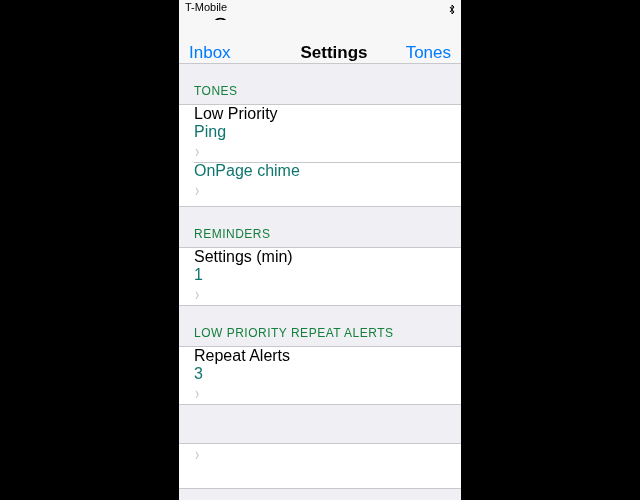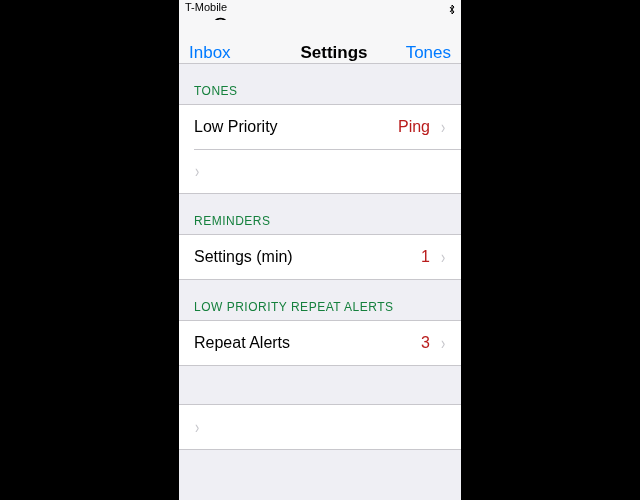--- a/index.html
+++ b/index.html
@@ -59,31 +59,32 @@
     text-transform: uppercase;
   }
   .group {
     background: #fff;
     border-top: 1px solid #c8c7cc;
     border-bottom: 1px solid #c8c7cc;
   }
   .row {
     min-height: 44px;
     display: flex;
-    align-items: center;
+    align-items: flex-start;
     padding: 0 15px;
     position: relative;
+    flex-direction: column;
   }
   .row + .row::before {
     content: "";
     position: absolute; left: 15px; right: 0; top: 0;
     height: 1px; background: #c8c7cc;
   }
   .row .label { flex: 1; font-size: 16px; color: #000; }
-  .row .value { font-size: 16px; color: #b91c1c; margin-right: 10px; }
+  .row .value { font-size: 16px; color: #0f766e; margin-right: 10px; }
   .chev {
     color: #c7c7cc;
     font-size: 18px;
     font-weight: 300;
     display: inline-block;
     transform: scaleX(0.7);
   }
   .spacer { height: 38px; }
 </style>
 </head>
@@ -142,20 +143,21 @@
   </div>
 
   <div class="sec-h">Tones</div>
   <div class="group">
     <div class="row">
       <span class="label">Low Priority</span>
       <span class="value">Ping</span>
       <span class="chev">›</span>
     </div>
     <div class="row">
+      <span class="value">OnPage chime</span>
       <span class="chev">›</span>
     </div>
   </div>
 
   <div class="sec-h">Reminders</div>
   <div class="group">
     <div class="row">
       <span class="label">Settings (min)</span>
       <span class="value">1</span>
       <span class="chev">›</span>

